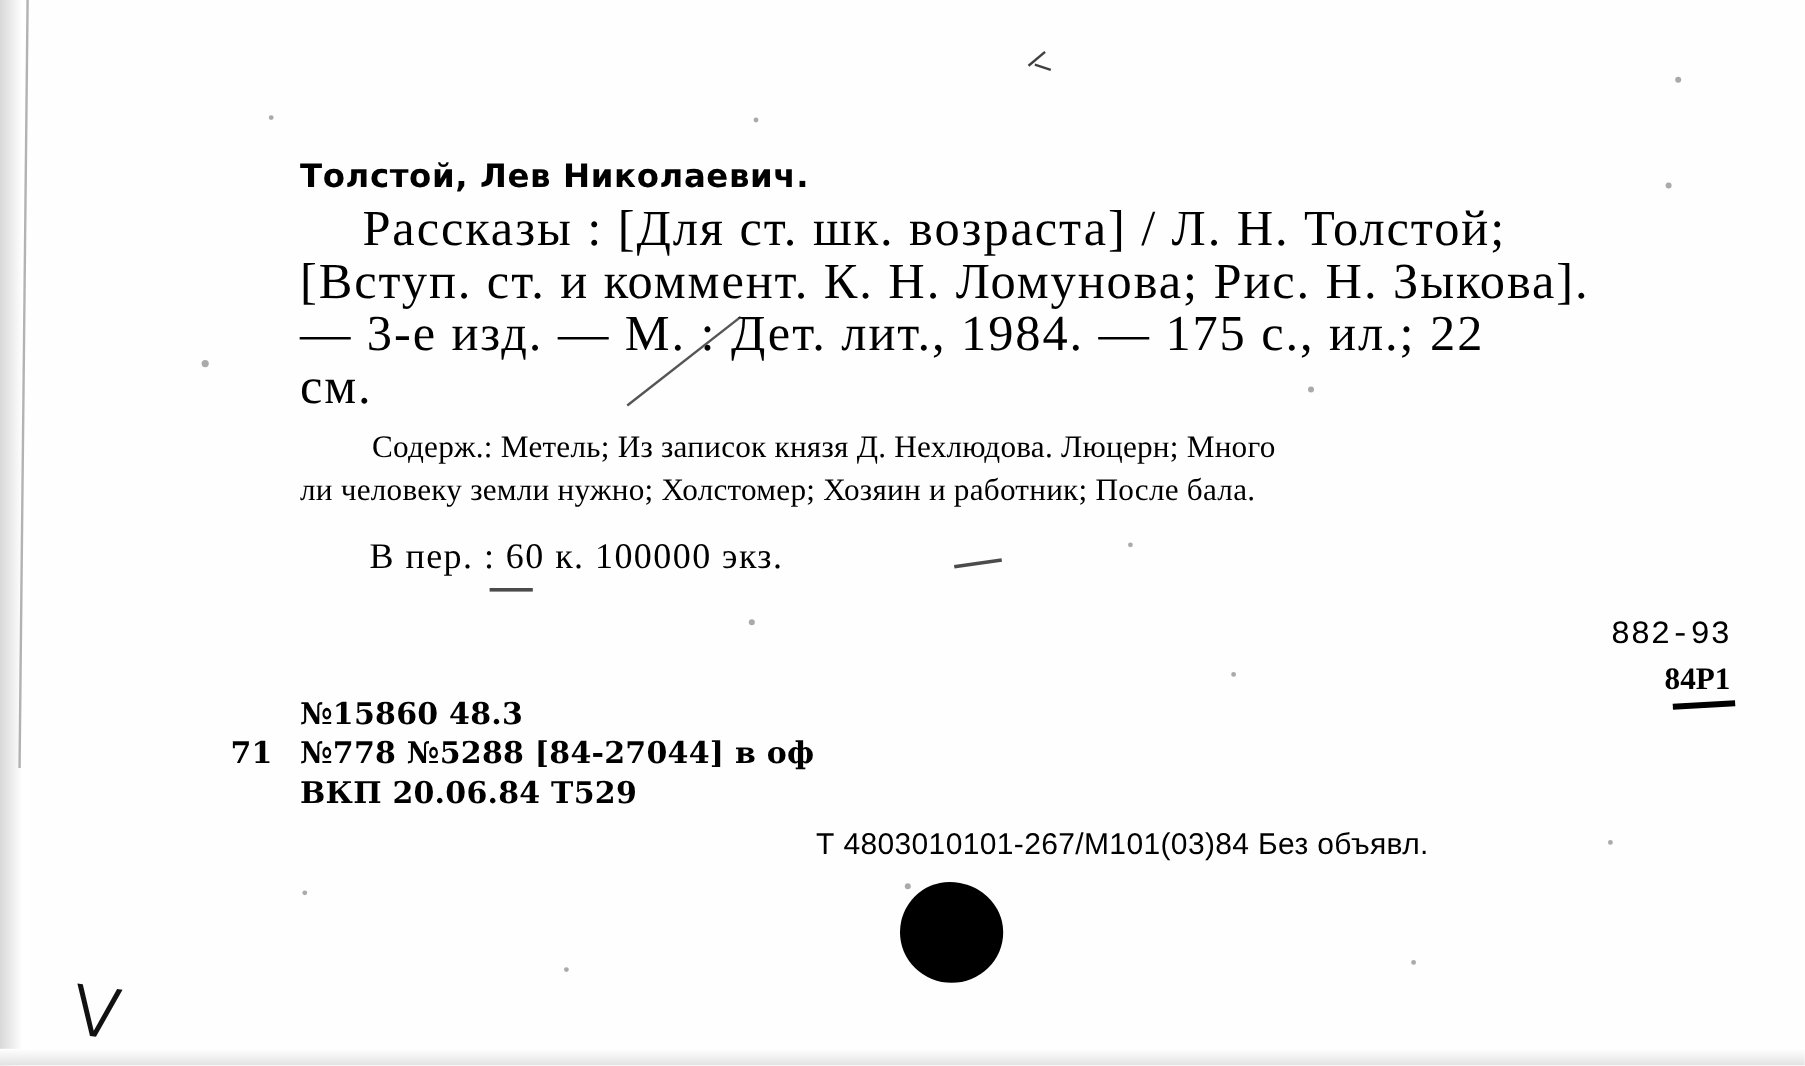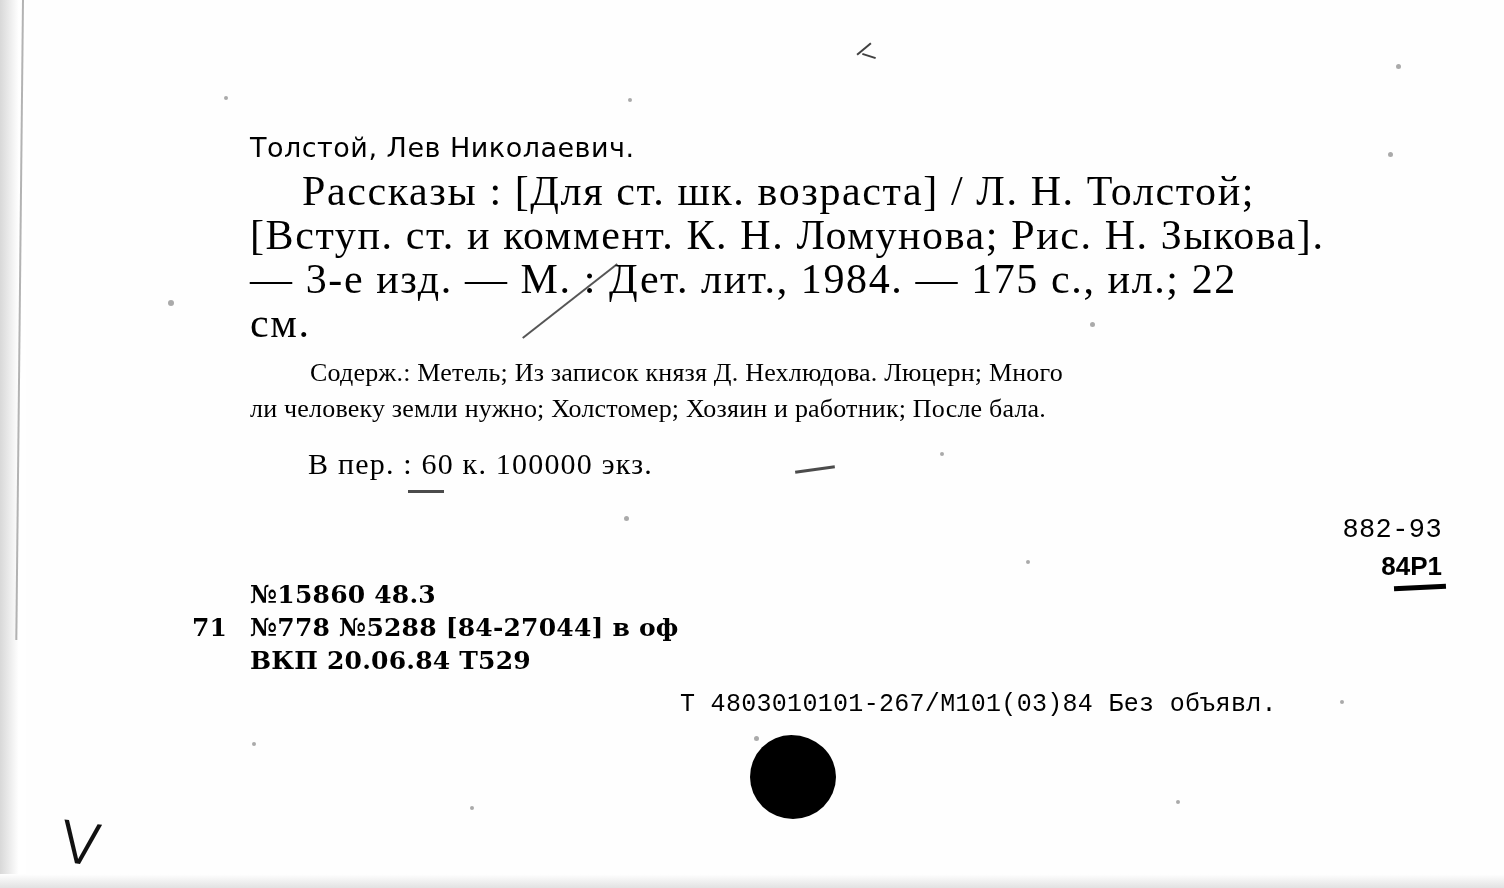--- a/index.html
+++ b/index.html
@@ -58,21 +58,21 @@
 
   
   .card-text {
     position: absolute;
     left: 250px;
     top: 132px;
     width: 1200px;
   }
   .author-line {
     font-family: "DejaVu Sans", sans-serif;
-    font-weight: normal;
+    font-weight: bold;
     font-size: 27px;
     letter-spacing: .5px;
     margin: 0 0 6px 0;
     white-space: nowrap;
   }
   .body-block {
     font-size: 42px;
     line-height: 44px;
     letter-spacing: .4px;
   }
@@ -110,21 +110,21 @@
     font-size: 27px;
     line-height: 36px;
     letter-spacing: .4px;
   }
   .classification .udc {
     font-weight: normal;
     font-family: Liberation Mono, monospace;
   }
   .classification .bbk {
     font-weight: bold;
-    font-family: Liberation Sans, sans-serif;
+    font-family: Liberation Serif, serif;
     font-size: 26px;
     letter-spacing: 0;
   }
   .class-underline {
     position: absolute;
     right: 58px;
     top: 585px;
     width: 52px;
     height: 5px;
     background: #000;
@@ -147,21 +147,21 @@
   }
   .reg-num-left {
     display: inline-block;
     width: 58px;
     margin-left: -58px;
   }
   .imprint-line {
     position: absolute;
     left: 680px;
     top: 690px;
-    font-family: Liberation Mono, monospace;
+    font-family: Liberation Sans, sans-serif;
     font-size: 25px;
     letter-spacing: .3px;
     white-space: nowrap;
   }
 
   
   .ink-blot {
     position: absolute;
     left: 750px;
     top: 735px;

